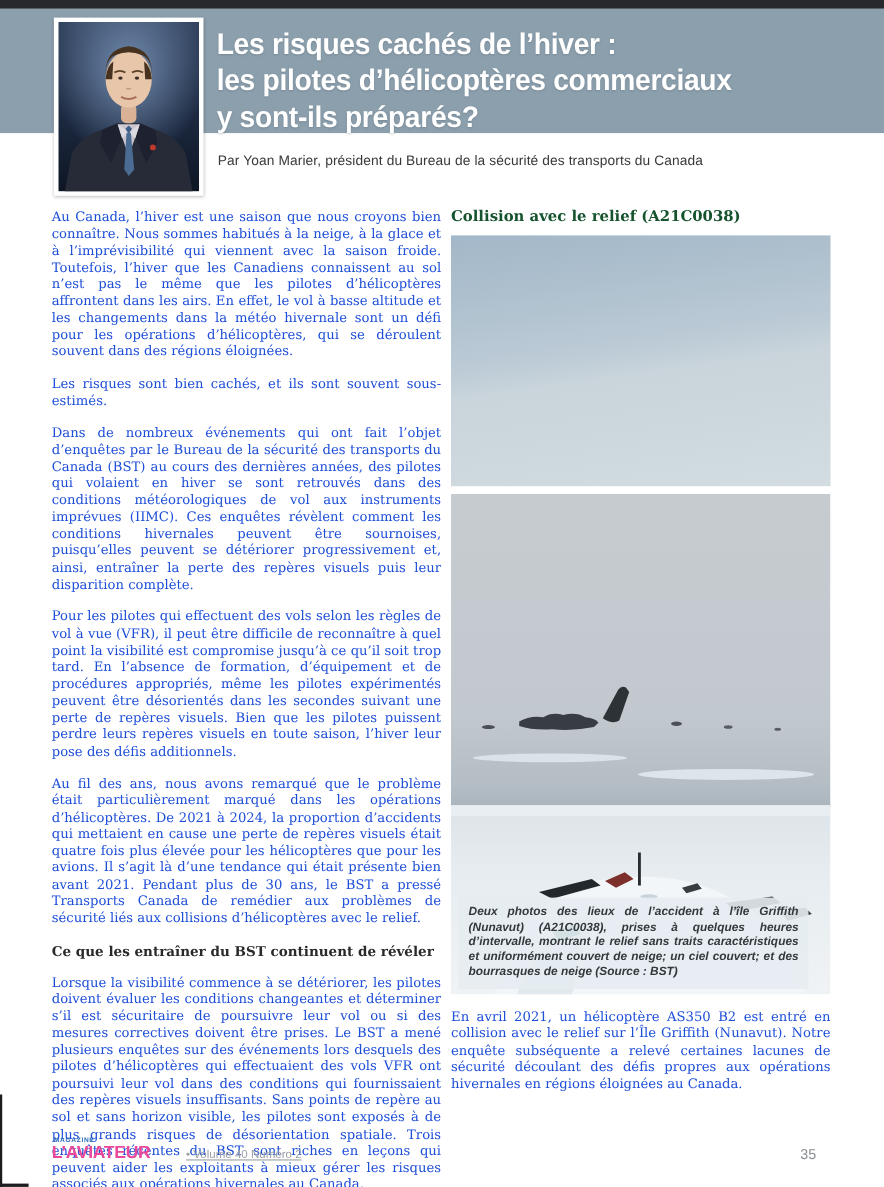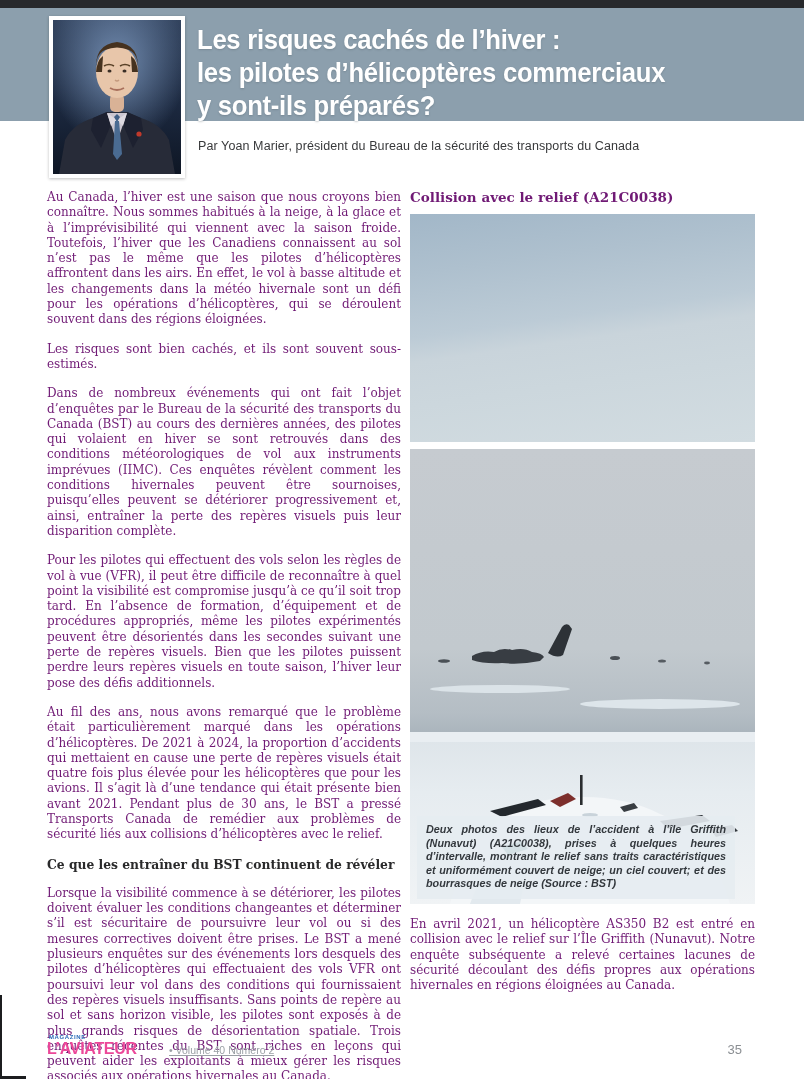--- a/index.html
+++ b/index.html
@@ -32,30 +32,30 @@
   .portrait svg{display:block;width:128px;height:154px;}
   
   .columns{
     position:absolute;left:47px;top:190px;width:708px;
     display:flex;gap:9px;
   }
   .col-left{width:354px;}
   .col-right{width:345px;position:relative;}
   .body-text p{
     margin:0 0 14px 0;font-family:"DejaVu Serif",serif;
-    font-size:12px;line-height:15.3px;color:#701a75;text-align:justify;
+    font-size:12px;line-height:15.3px;color:#1d4ed8;text-align:justify;
   }
   .body-text p:last-child{margin-bottom:0;}
   .subhead{
     margin:0 0 14px 0;font-family:"DejaVu Serif",serif;font-weight:bold;
     font-size:12.3px;line-height:15.3px;color:#2a2a2b;
   }
   .section-heading{
     margin:0 0 9px 0;font-family:"DejaVu Serif",serif;font-weight:bold;
-    font-size:13.5px;line-height:15px;color:#701a75;
+    font-size:13.5px;line-height:15px;color:#14532d;
   }
   
   .photo1{
     width:345px;height:228px;margin-bottom:7px;
     background:linear-gradient(172deg,
       #a2b7c8 0%, #aec0ce 22%, #bccbd6 45%,
       #c9d4db 54%, #ccd7dd 70%, #d2dce1 100%);
   }
   .photo2{
     width:345px;height:455px;position:relative;margin-bottom:13px;

